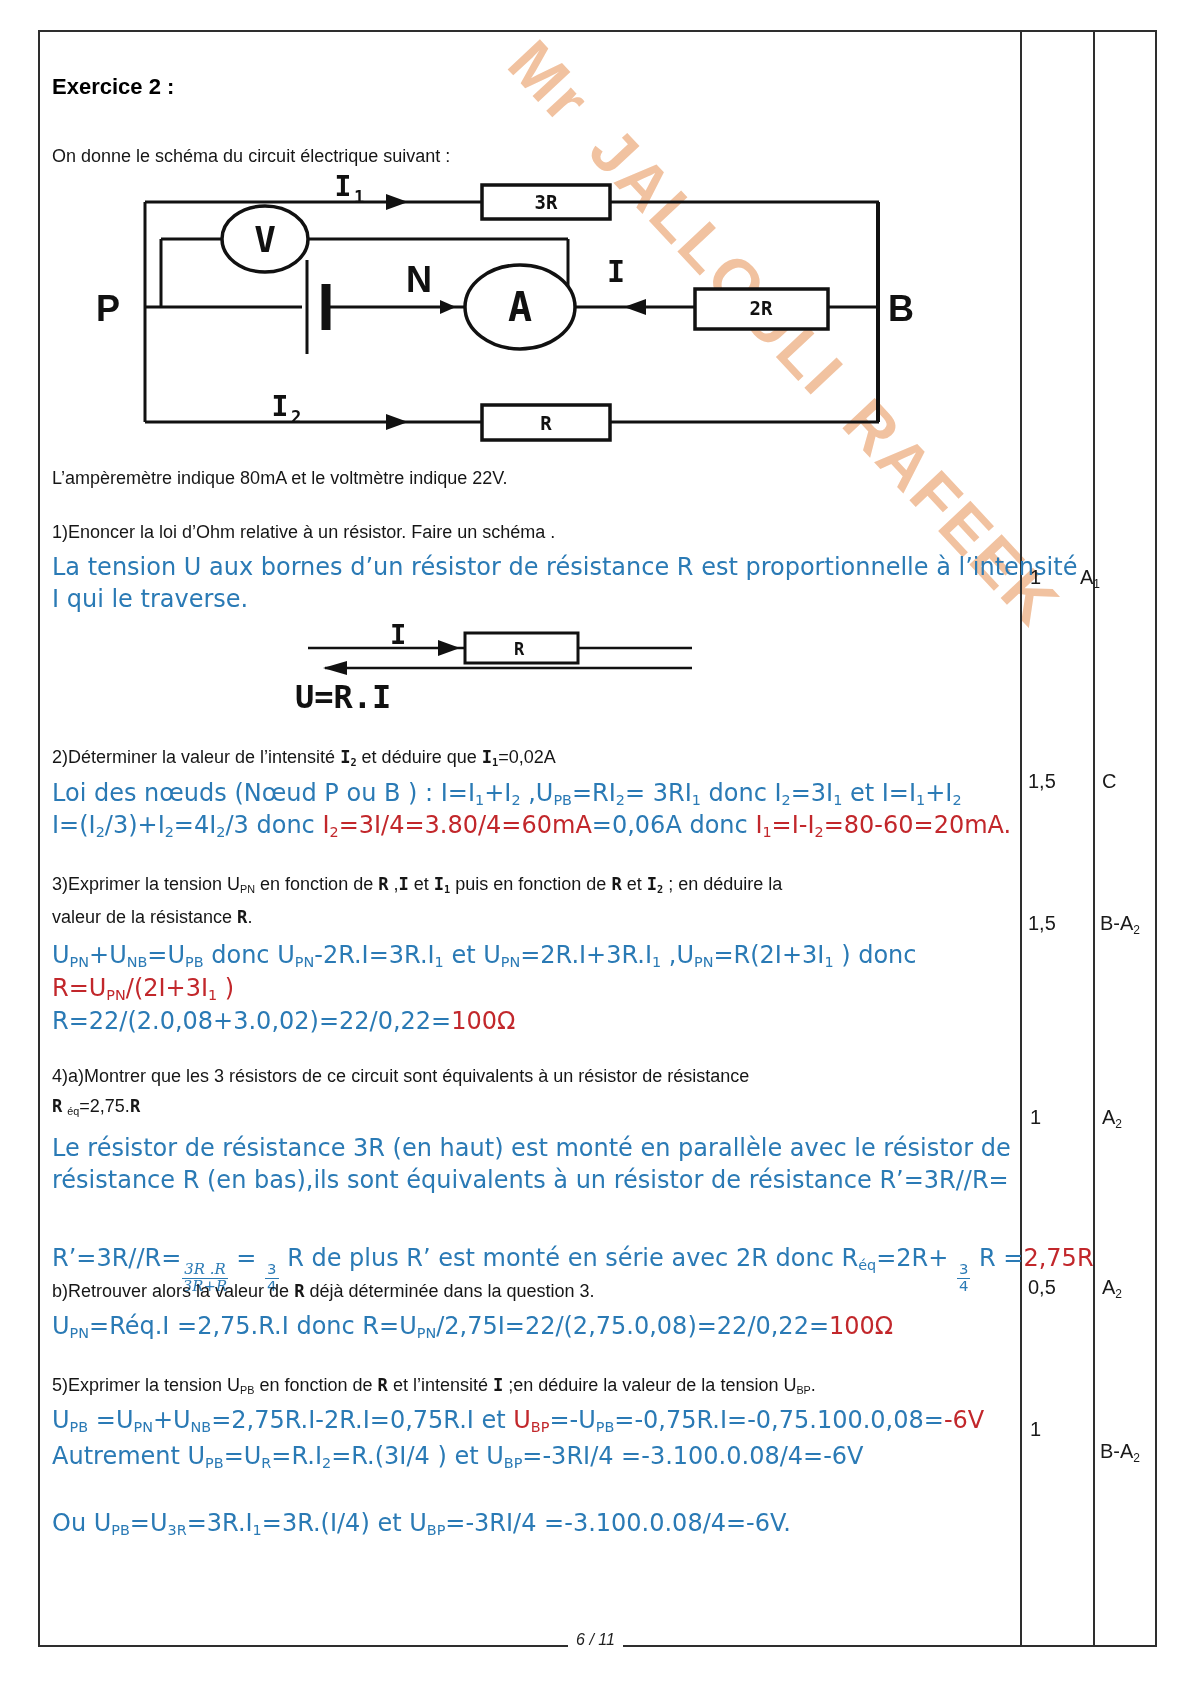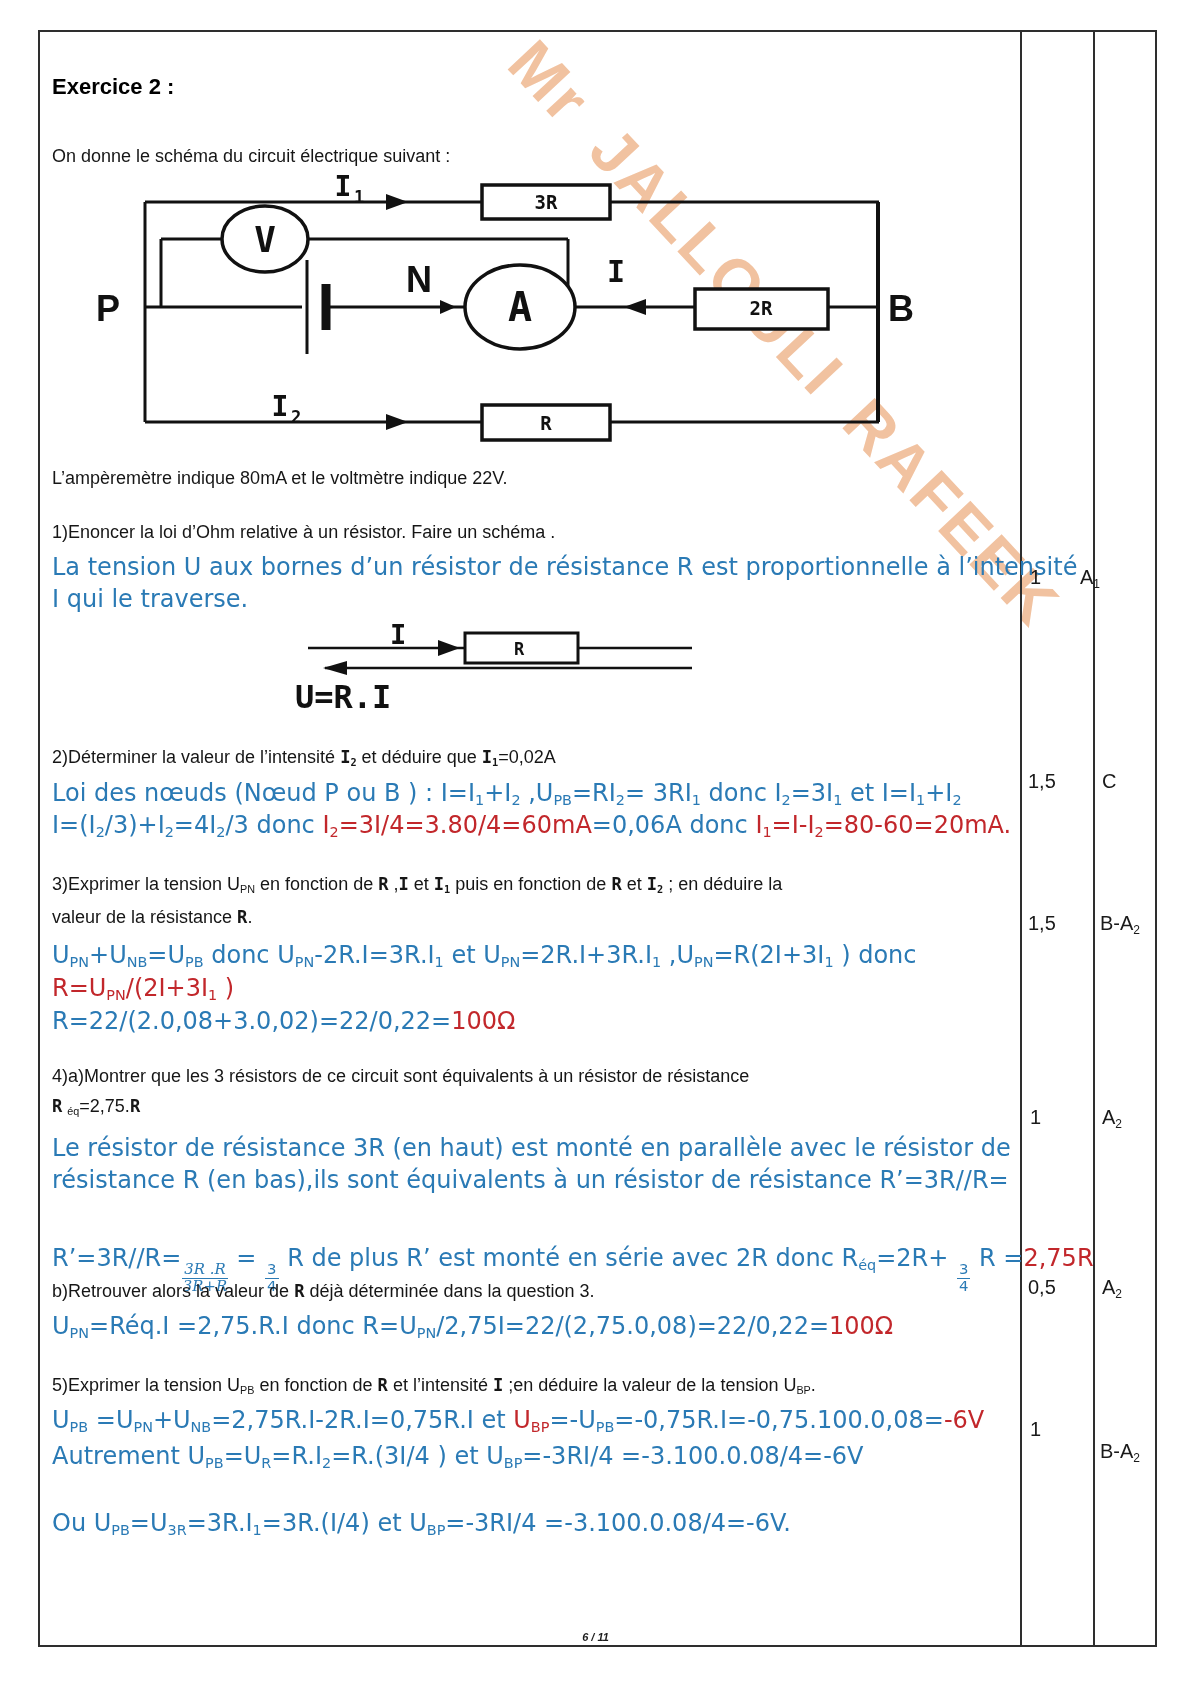--- a/index.html
+++ b/index.html
@@ -23,21 +23,21 @@
   .red{color:var(--red);}
   .rd{color:var(--red);}
   .sy{font-family:"DejaVu Sans Mono","Liberation Mono",monospace;font-weight:bold;font-size:0.95em;}
   sub{font-size:0.6em;vertical-align:-0.3em;line-height:0;}
   .fr{display:inline-flex;flex-direction:column;align-items:center;line-height:1.05;font-size:0.62em;vertical-align:-0.55em;margin:0 1px;}
   .fr .ft{border-bottom:1.5px solid currentColor;padding:0 2px;}
   .fi{font-style:italic;font-family:"DejaVu Serif",serif;}
   .mk{position:absolute;z-index:2;font-size:20px;color:#1a1a1a;}
   .svgbox{position:absolute;z-index:2;}
   .footer{position:absolute;left:38px;top:1631px;width:1115px;text-align:center;z-index:3;
-    font-size:11px;font-style:italic;font-weight:bold;color:#1e1e1e;}
+    font-size:16px;font-style:italic;font-weight:normal;color:#1e1e1e;}
   .footer span{background:#ffffff;padding:0 8px;}
 </style>
 </head>
 <body style="--blue: #2a7ab5; --red: #c2272b;">
 
 <div class="wm" style="color: rgb(241, 194, 160);">Mr JALLOULI RAFEEK</div>
 
 <div class="frame"></div>
 <div class="vline" style="left:1020px;"></div>
 <div class="vline" style="left:1093px;"></div>

